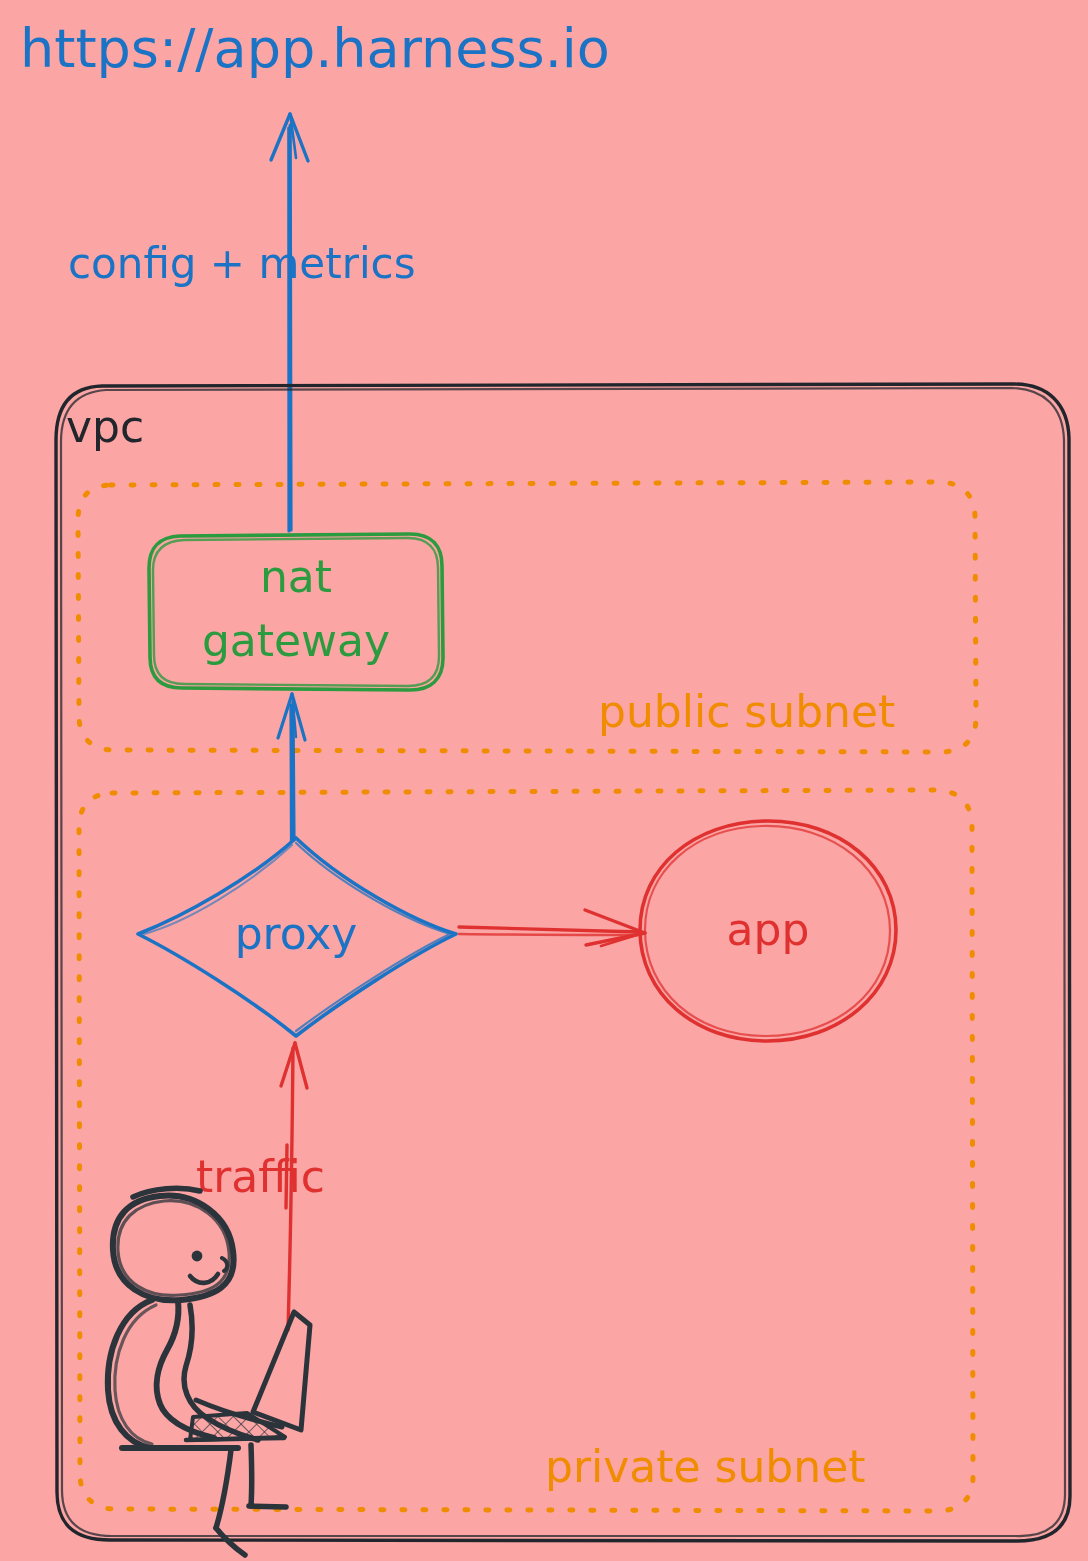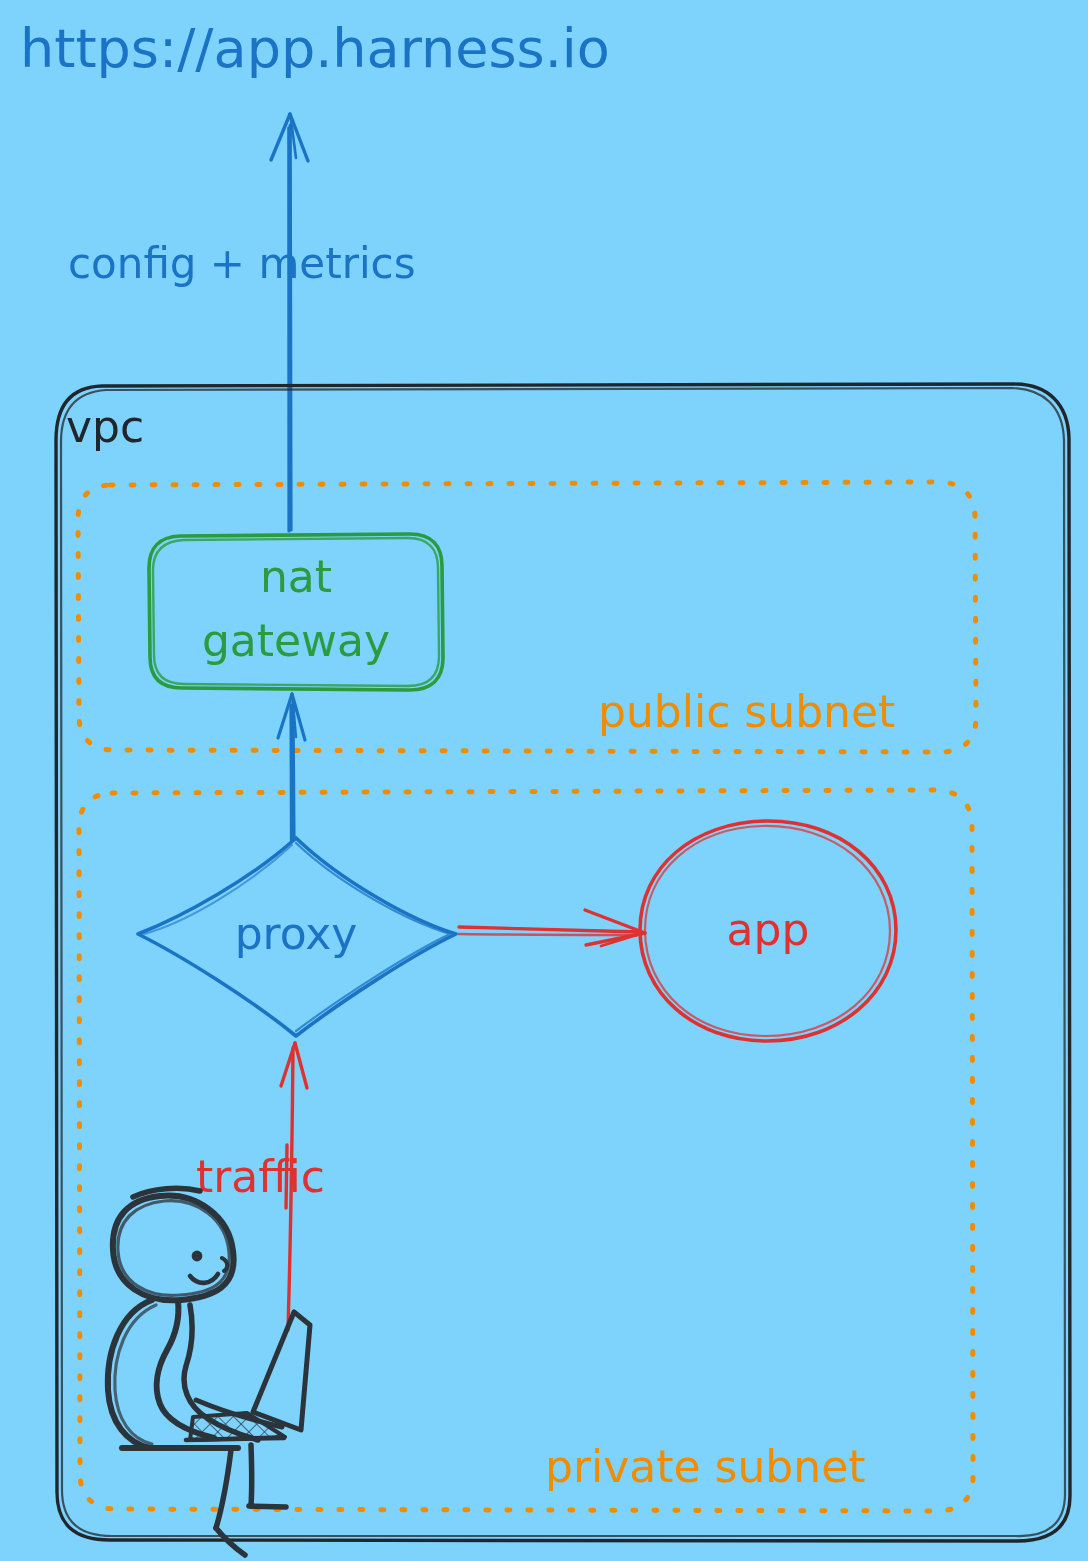--- a/index.html
+++ b/index.html
@@ -10,21 +10,21 @@
   body {
     width: 1088px;
     height: 1561px;
     font-family: "DejaVu Sans", sans-serif;
     overflow: hidden;
   }
   #diagram-root {
     position: relative;
     width: 1088px;
     height: 1561px;
-    background: #7dd3fc;
+    background: #fca5a5;
   }
   svg.canvas {
     position: absolute;
     top: 0;
     left: 0;
     width: 1088px;
     height: 1561px;
   }
   .hand-text {
     font-family: "DejaVu Sans", sans-serif;

